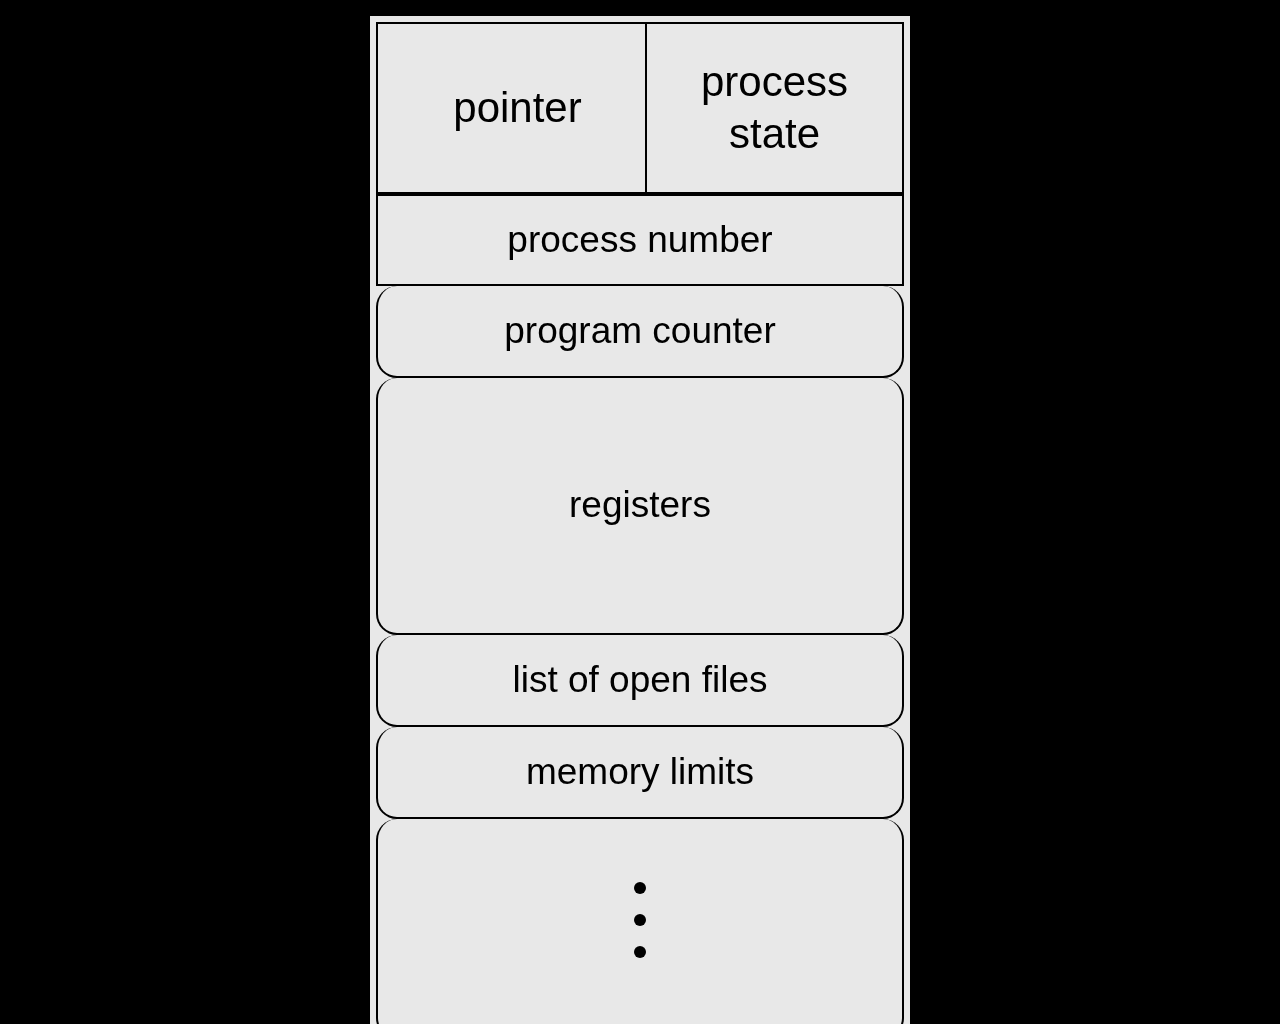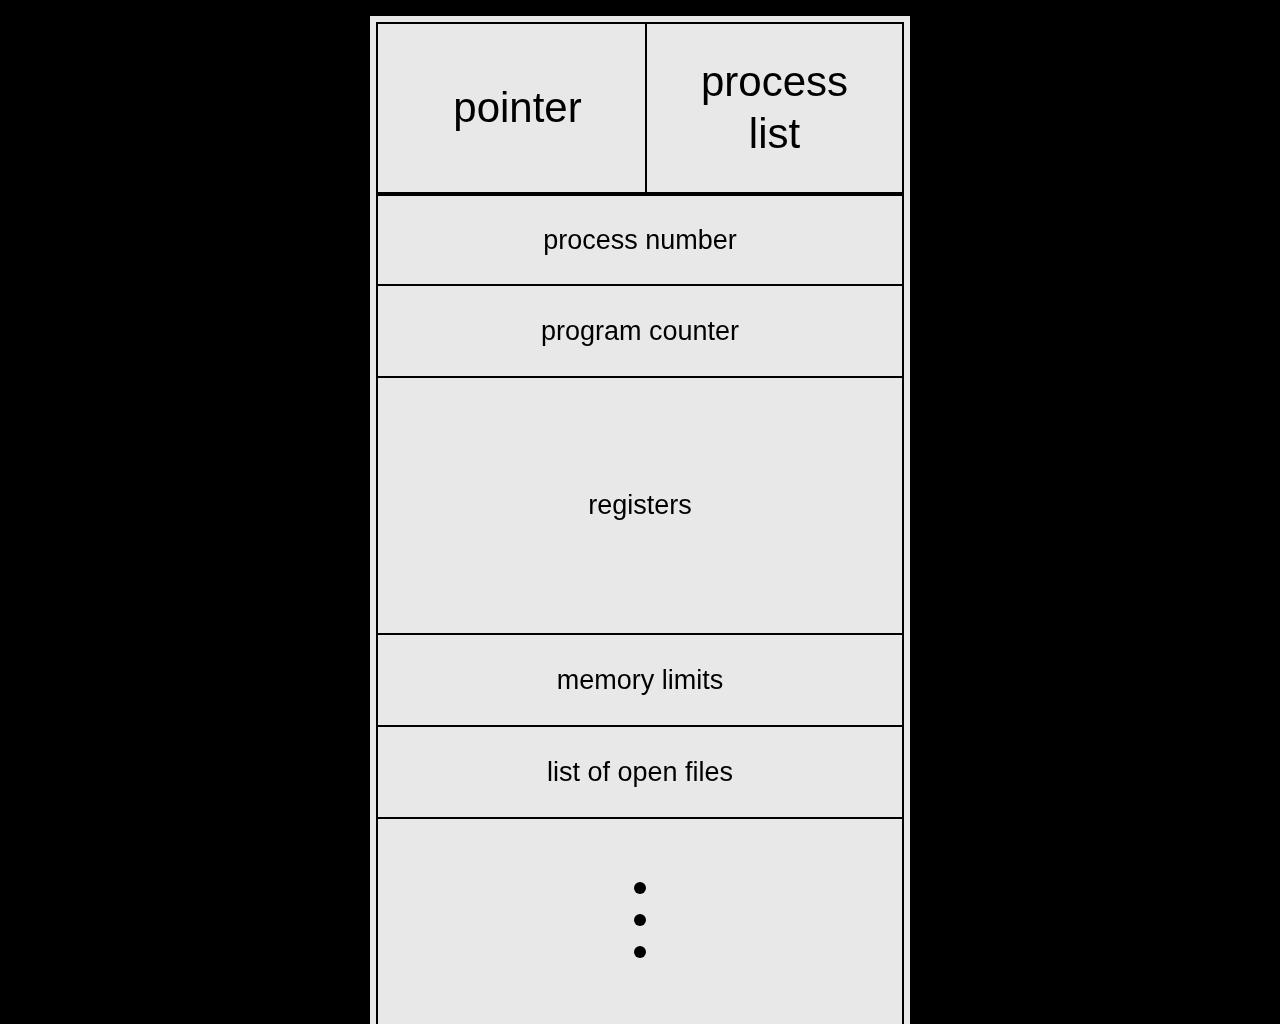--- a/index.html
+++ b/index.html
@@ -28,26 +28,27 @@
       display: flex;
       flex-direction: column;
     }
     .row {
       border: 2px solid #000000;
       background: #e8e8e8;
       display: flex;
       align-items: center;
       justify-content: center;
       text-align: center;
-      font-size: 27px;
+      font-size: 37px;
       color: #000000;
       line-height: 1.2;
     }
     .row + .row {
       border-top: none;
+      border-radius: 21px;
     }
     .top-row {
       display: flex;
       align-items: stretch;
       border: 2px solid #000000;
       padding-left: 12px;
     }
     .top-cell {
       flex: 1;
       display: flex;
@@ -109,42 +110,42 @@
 
 <div class="pcb-container">
   <div class="pcb-inner">
 
     <div class="top-row">
       <div class="top-cell left">
         <span class="label-text">pointer</span>
       </div>
       <div class="top-cell">
         <span class="label-text process-state-text">process
-list</span>
+state</span>
       </div>
     </div>
 
     <div class="row row-process-number">
       <span class="label-text">process number</span>
     </div>
 
     <div class="row row-program-counter">
       <span class="label-text">program counter</span>
     </div>
 
     <div class="row row-registers">
       <span class="label-text">registers</span>
     </div>
 
+    <div class="row row-open-files">
+      <span class="label-text">list of open files</span>
+    </div>
+
     <div class="row row-memory-limits">
       <span class="label-text">memory limits</span>
-    </div>
-
-    <div class="row row-open-files">
-      <span class="label-text">list of open files</span>
     </div>
 
     <div class="row row-ellipsis">
       <div class="dots">
         <div class="dot"></div>
         <div class="dot"></div>
         <div class="dot"></div>
       </div>
     </div>
 

